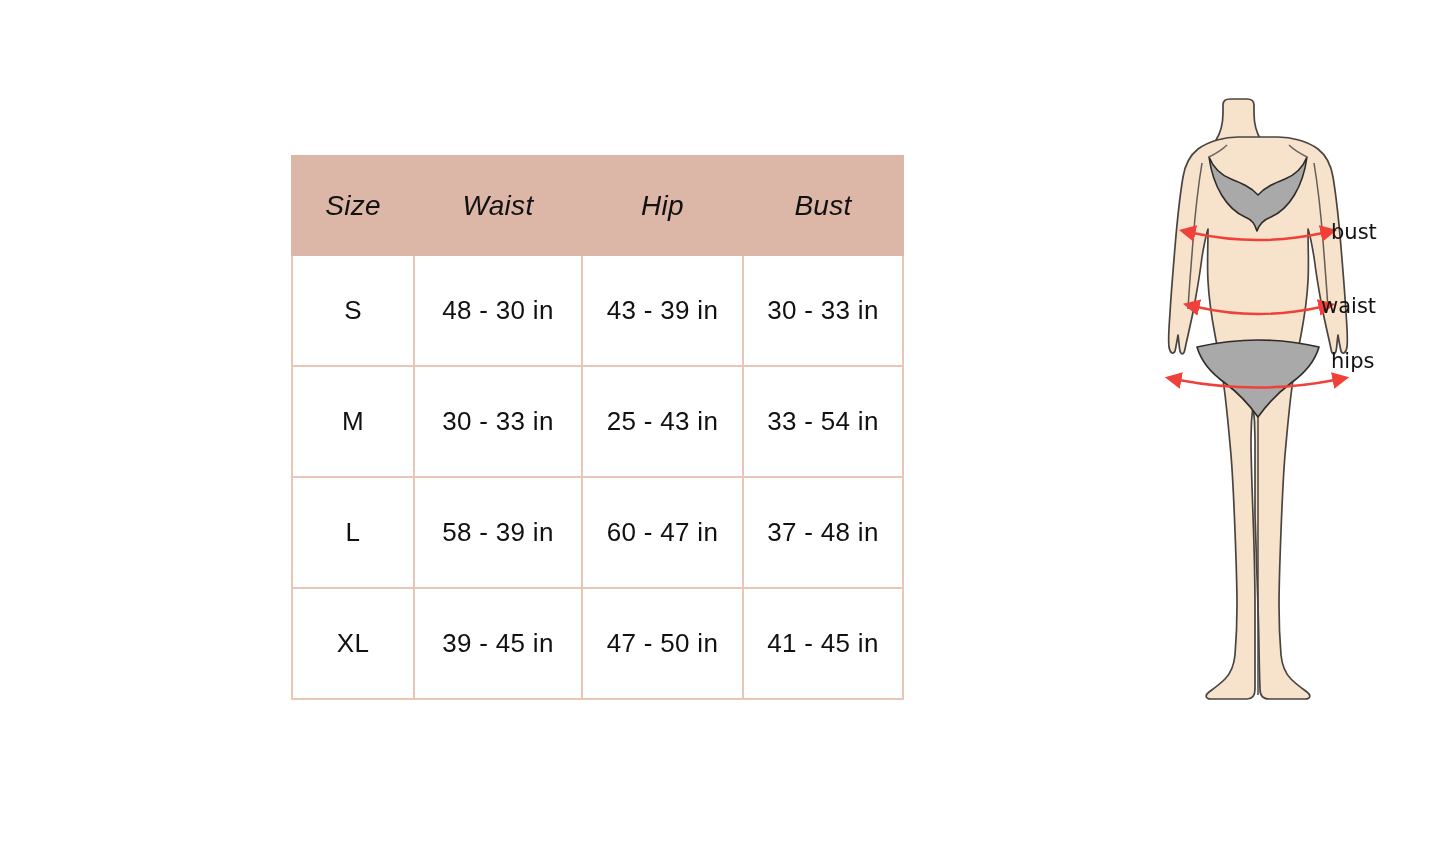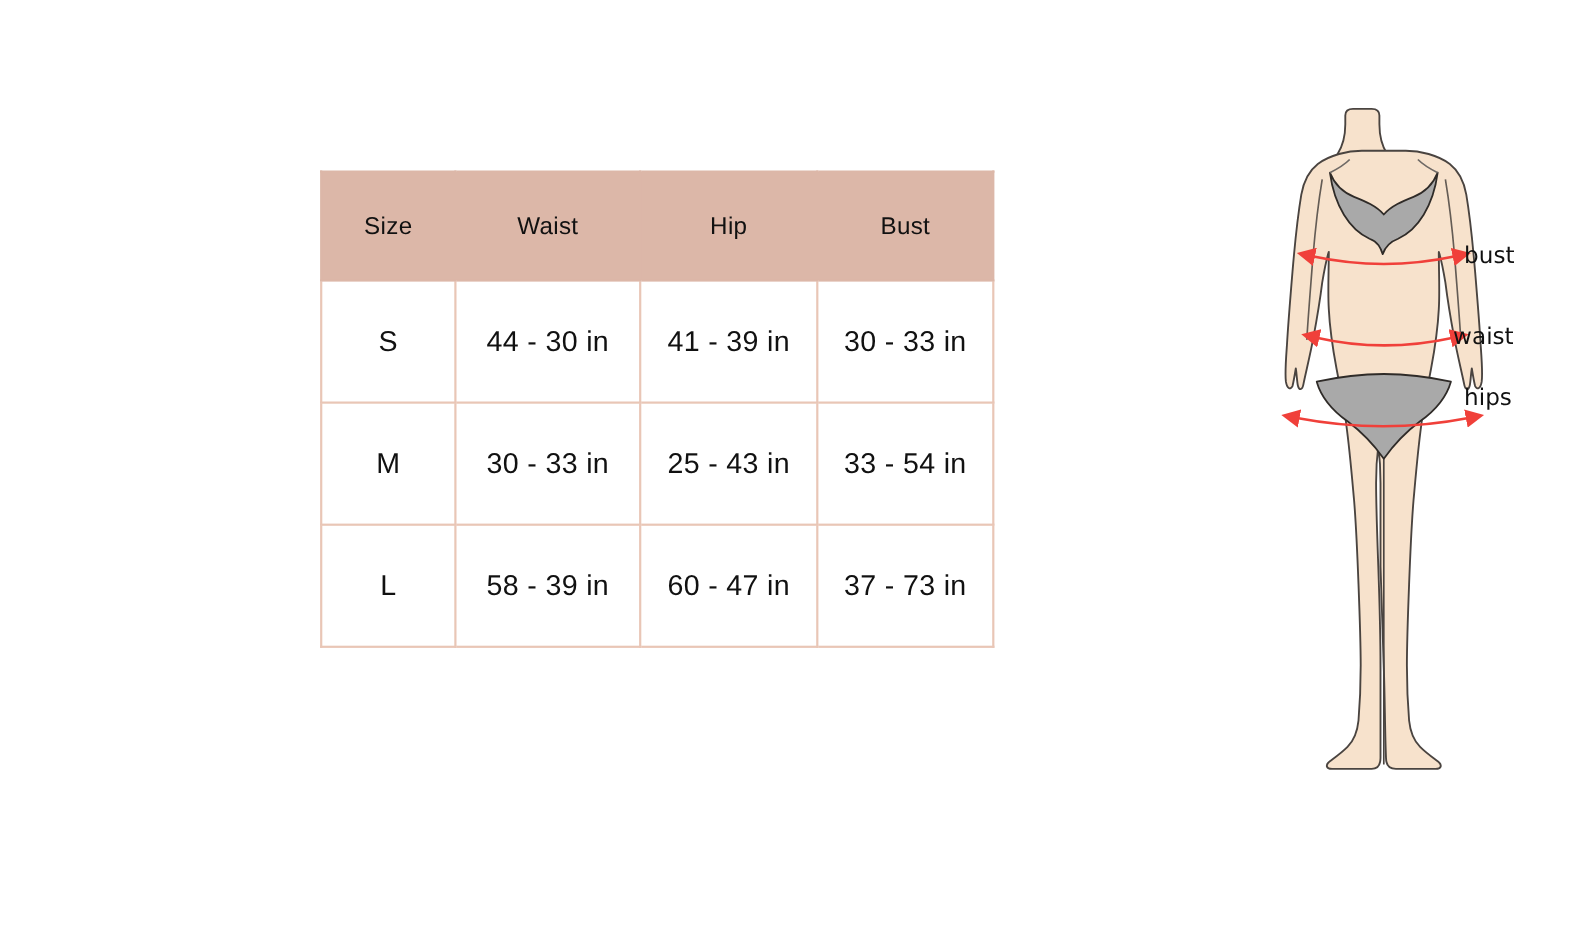--- a/index.html
+++ b/index.html
@@ -33,22 +33,23 @@
     text-align: center;
     vertical-align: middle;
     color: #111111;
     font-weight: 300;
     letter-spacing: 0.3px;
   }
   table.size-table thead th {
     background: #dcb7a8;
     border-color: #dcb7a8;
     height: 95px;
-    font-size: 22px;
+    font-size: 28px;
     font-weight: 400;
+    font-style: italic;
   }
   table.size-table tbody td {
     height: 107px;
     font-size: 26px;
     background: #ffffff;
   }
   table.size-table col.c-size   { width: 122px; }
   table.size-table col.c-waist  { width: 168px; }
   table.size-table col.c-hip    { width: 161px; }
   table.size-table col.c-bust   { width: 160px; }
@@ -93,35 +94,41 @@
       <tr>
         <th>Size</th>
         <th>Waist</th>
         <th>Hip</th>
         <th>Bust</th>
       </tr>
     </thead>
     <tbody>
       <tr>
         <td>S</td>
-        <td>44 - 30 in</td>
-        <td>41 - 39 in</td>
+        <td>48 - 30 in</td>
+        <td>43 - 39 in</td>
         <td>30 - 33 in</td>
       </tr>
       <tr>
         <td>M</td>
         <td>30 - 33 in</td>
         <td>25 - 43 in</td>
         <td>33 - 54 in</td>
       </tr>
       <tr>
         <td>L</td>
         <td>58 - 39 in</td>
         <td>60 - 47 in</td>
-        <td>37 - 73 in</td>
+        <td>37 - 48 in</td>
+      </tr>
+      <tr>
+        <td>XL</td>
+        <td>39 - 45 in</td>
+        <td>47 - 50 in</td>
+        <td>41 - 45 in</td>
       </tr>
     </tbody>
   </table>
 </div>
 
 <div id="figure-wrap">
 
   <svg id="body-figure" width="300" height="660" viewBox="0 0 300 660">
     <defs>
       <marker id="arrHeadL" markerWidth="7" markerHeight="7" refX="6" refY="3.5" orient="auto" markerUnits="strokeWidth">

